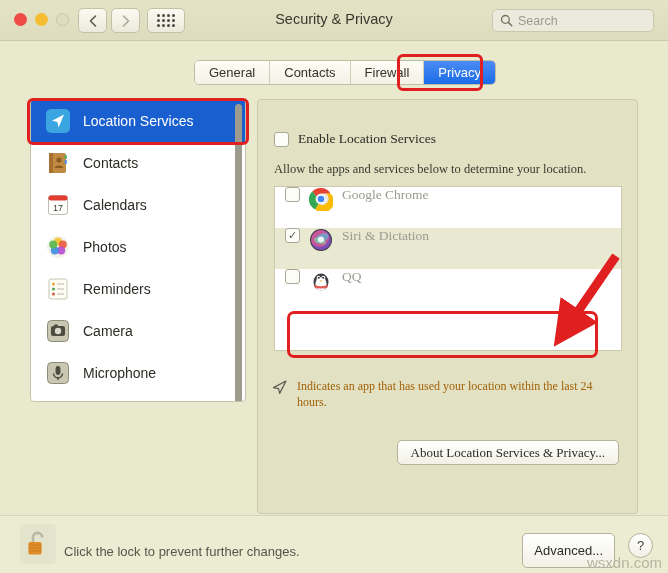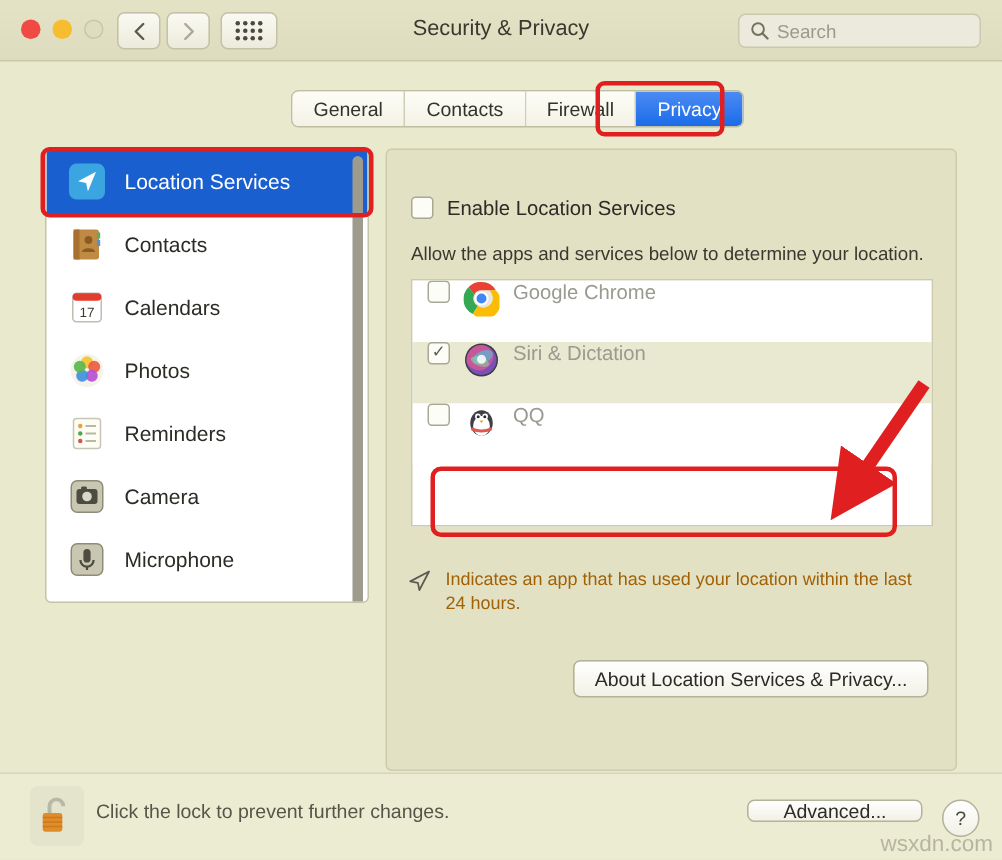--- a/index.html
+++ b/index.html
@@ -100,21 +100,21 @@
     position: absolute; top: 98px; left: 27px;
     width: 222px; height: 47px;
     border: 3px solid #e02020; border-radius: 6px;
     pointer-events: none;
   }
 
   
   .panel {
     position: absolute; top: 99px; left: 257px;
     width: 381px; height: 415px;
-    background: #e2e1c4; border: 1px solid #cdcbaf; border-radius: 4px;
+    background: #e2e1c4; border: 1px solid #cdcbaf; border-radius: 4px; font-family: Liberation Serif, serif;
   }
   .enable-row {
     position: absolute; top: 31px; left: 16px;
     display: flex; align-items: center; gap: 9px;
   }
   .chk {
     width: 15px; height: 15px; border-radius: 3px;
     background: #fdfdf7; border: 1px solid #a9a894;
     display: flex; align-items: center; justify-content: center;
     font-size: 11px; color: #5c5b50; line-height: 1;
@@ -172,26 +172,26 @@
     width: 668px; height: 58px;
     background: #ececd2; border-top: 1px solid #d6d4ba;
   }
   .lock-wrap {
     position: absolute; top: 8px; left: 20px;
     width: 36px; height: 40px;
     display: flex; align-items: center; justify-content: center;
     background: #e4e3cc; border-radius: 5px;
   }
   .lock-msg {
-    position: absolute; top: 17px; left: 64px;
+    position: absolute; top: 28px; left: 64px;
     font-size: 13px; color: #56554a;
   }
   .adv-btn {
     position: absolute; top: 17px; right: 53px;
-    height: 15px; padding: 0 23px; border-radius: 5px;
+    height: 35px; padding: 0 11px; border-radius: 5px;
     background: linear-gradient(180deg,#ffffff,#f2f1e6);
     border: 1px solid #b4b29a;
     display: flex; align-items: center;
     font-size: 13px; color: #2c2b25;
   }
   .help-btn {
     position: absolute; top: 17px; right: 15px;
     width: 25px; height: 25px; border-radius: 50%;
     background: linear-gradient(180deg,#ffffff,#f2f1e6);
     border: 1px solid #b4b29a;

